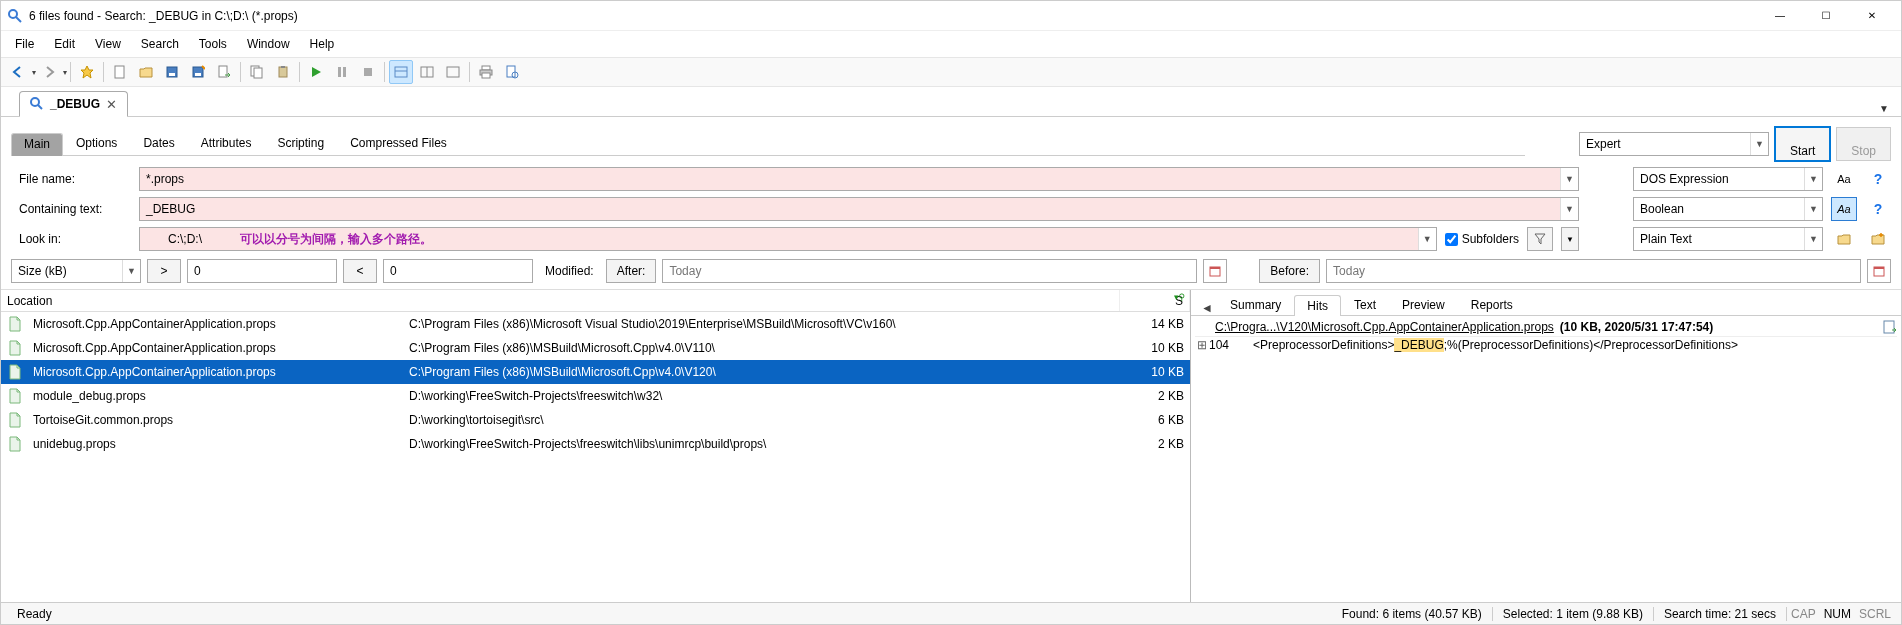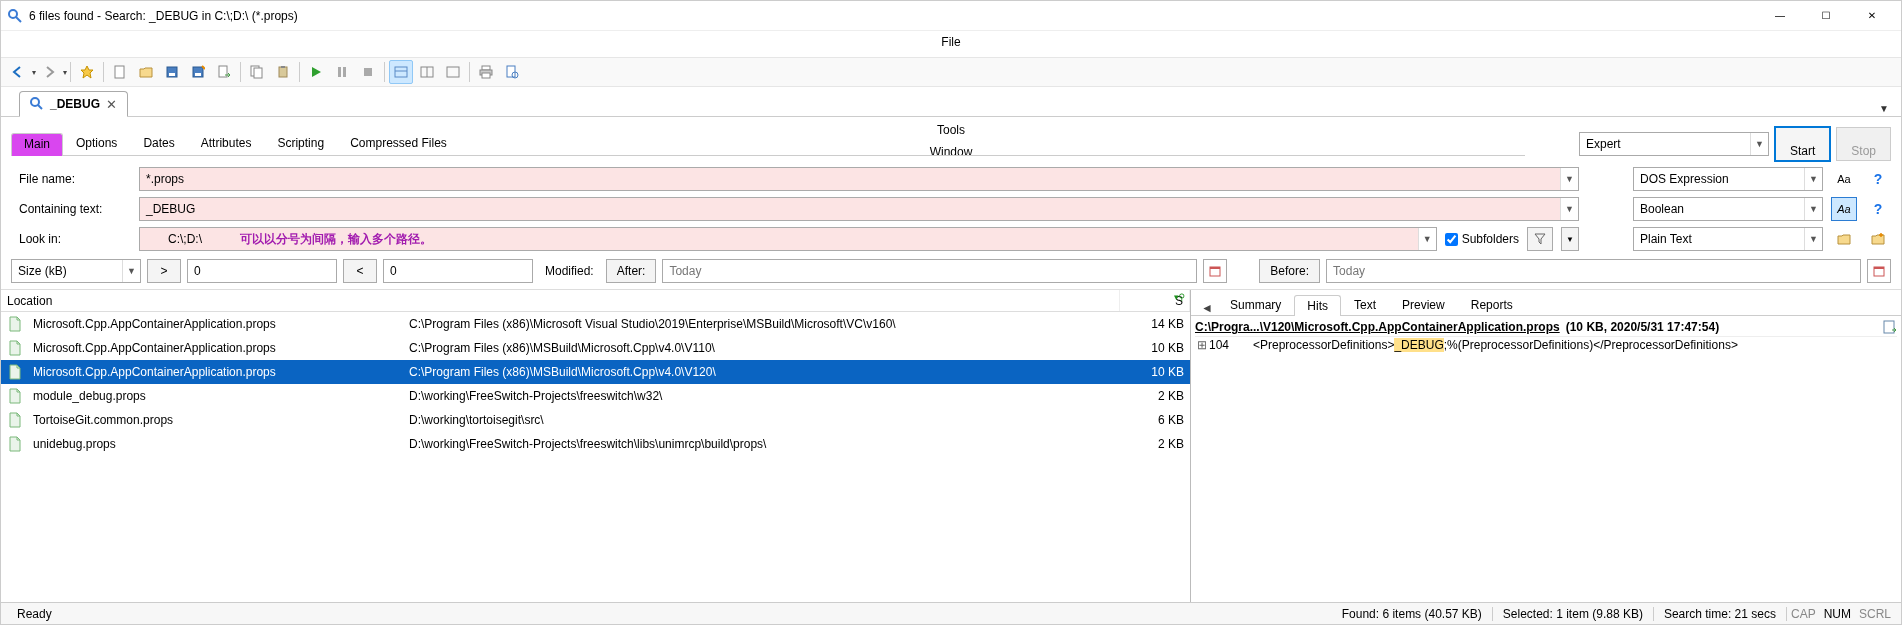--- a/index.html
+++ b/index.html
@@ -6,21 +6,21 @@
 body { background: #fff; width: 1902px; height: 625px; display: flex; flex-direction: column; overflow: hidden; border: 1px solid #ccc; }
 
 
 .titlebar { height: 30px; display: flex; align-items: center; padding: 0 6px; background: #fff; border-bottom: 1px solid #eee; }
 .titlebar .icon { width: 16px; height: 16px; margin-right: 6px; }
 .titlebar .title { flex: 1; font-size: 12px; }
 .titlebar .win-btn { width: 46px; height: 30px; display: flex; align-items: center; justify-content: center; cursor: pointer; }
 .titlebar .glyph { font-size: 10px; }
 
 
-.menubar { height: 26px; display: flex; align-items: center; padding: 0 4px; background: #fff; flex-direction: column; }
+.menubar { height: 26px; display: flex; align-items: center; padding: 0 4px; background: #fff; }
 .menubar .item { padding: 4px 10px; cursor: pointer; }
 
 
 .toolbar { height: 30px; display: flex; align-items: center; padding: 0 4px; border-top: 1px solid #e6e6e6; border-bottom: 1px solid #e6e6e6; background: #f9f9f9; }
 .toolbar .tbtn { width: 24px; height: 24px; display: flex; align-items: center; justify-content: center; margin: 0 1px; cursor: pointer; border: 1px solid transparent; border-radius: 2px; }
 .toolbar .sep { width: 1px; height: 20px; background: #ccc; margin: 0 3px; }
 .toolbar .dropdown-arrow { font-size: 8px; margin-left: 1px; color: #444; }
 .toolbar .active { background: #cde8ff; border-color: #90c8f6; }
 
 
@@ -28,21 +28,21 @@
 .docstrip .doctab { display: flex; align-items: center; height: 26px; padding: 0 10px; border: 1px solid #aaa; border-bottom: 1px solid #fff; border-radius: 4px 4px 0 0; background: #fff; margin-left: 12px; position: relative; bottom: -1px; gap: 6px; }
 .docstrip .doctab .label { font-weight: bold; }
 .docstrip .doctab .close-x { cursor: pointer; color: #555; font-size: 13px; line-height: 1; }
 .docstrip .more { margin-left: auto; padding: 2px 6px; cursor: pointer; color: #333; font-size: 10px; }
 
 
 .form-area { padding: 10px 10px 6px 10px; display: flex; flex-direction: column; gap: 6px; border-bottom: 1px solid #ddd; }
 .tabs-row { display: flex; align-items: center; }
 .form-tabs { display: flex; height: 24px; border-bottom: 1px solid #ccc; }
 .form-tabs .ftab { padding: 3px 12px; border: 1px solid transparent; border-bottom: none; cursor: pointer; position: relative; }
-.form-tabs .ftab.active { border-color: #ccc; background: #d946ef; bottom: -1px; border-radius: 3px 3px 0 0; }
+.form-tabs .ftab.active { border-color: #ccc; background: #a3a3a3; bottom: -1px; border-radius: 3px 3px 0 0; }
 .tabs-row .spacer { flex: 1; border-bottom: 1px solid #ccc; height: 24px; }
 .tabs-row .right-controls { display: flex; align-items: center; gap: 6px; padding-left: 8px; }
 
 .form-row { display: flex; align-items: center; gap: 8px; }
 .form-lbl { width: 120px; padding-left: 8px; }
 .combo { flex: 1; height: 24px; border: 1px solid #aaa; display: flex; align-items: center; background: #fff; position: relative; }
 .combo .content { flex: 1; padding: 0 6px; background: #fce4e4; height: 100%; display: flex; align-items: center; }
 .combo .content.plain { background: #fff; }
 .combo .arrow { width: 18px; text-align: center; cursor: pointer; font-size: 9px; color: #555; border-left: 1px solid #ddd; height: 100%; display: flex; align-items: center; justify-content: center; }
 .combo.small { flex: none; width: 190px; margin-left: 46px; }
@@ -85,21 +85,21 @@
 .trow .fic { width: 16px; height: 16px; margin: 0 4px 0 6px; flex: none; }
 
 
 .preview-tabs { height: 26px; display: flex; align-items: flex-end; padding: 0 6px; border-bottom: 1px solid #ccc; }
 .preview-tabs .nav { width: 20px; text-align: center; cursor: pointer; color: #444; }
 .preview-tabs .ptab { padding: 3px 12px; border: 1px solid transparent; border-bottom: none; cursor: pointer; position: relative; border-radius: 3px 3px 0 0; }
 .preview-tabs .ptab.active { border-color: #ccc; background: #fff; bottom: -1px; }
 
 .preview-body { flex: 1; overflow: auto; padding: 2px 4px; }
 .preview-header { display: flex; align-items: center; gap: 6px; border-bottom: 1px solid #eee; padding: 2px 0; }
-.preview-header .path { font-weight: bold; text-decoration: underline; }
+.preview-header .path { font-weight: normal; text-decoration: underline; margin-left: 20px; }
 .preview-header .meta { font-weight: bold; }
 .hit-row { display: flex; padding: 1px 0; font-family: Consolas, monospace; font-size: 12px; }
 .hit-row .expander { width: 14px; text-align: center; color: #666; cursor: pointer; }
 .hit-row .ln { width: 44px; color: #000; }
 .hit-row .code { flex: 1; white-space: nowrap; }
 .hit-row .hl { background: #ffe08a; }
 
 
 .statusbar { height: 22px; border-top: 1px solid #ccc; display: flex; align-items: center; padding: 0 6px; background: #f7f7f7; text-align: center; }
 .statusbar .cell { padding: 0 10px; }

